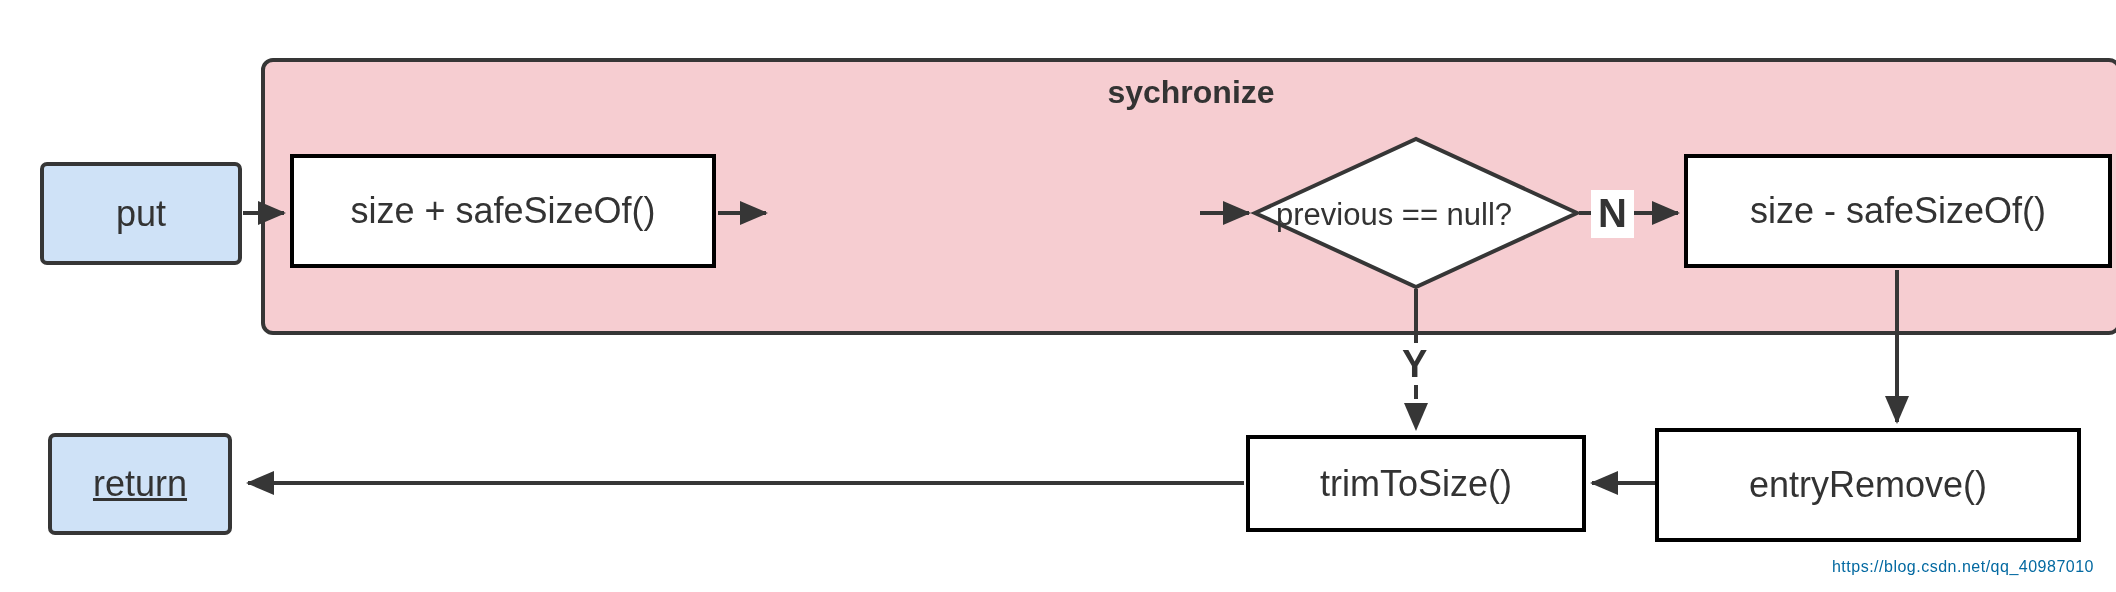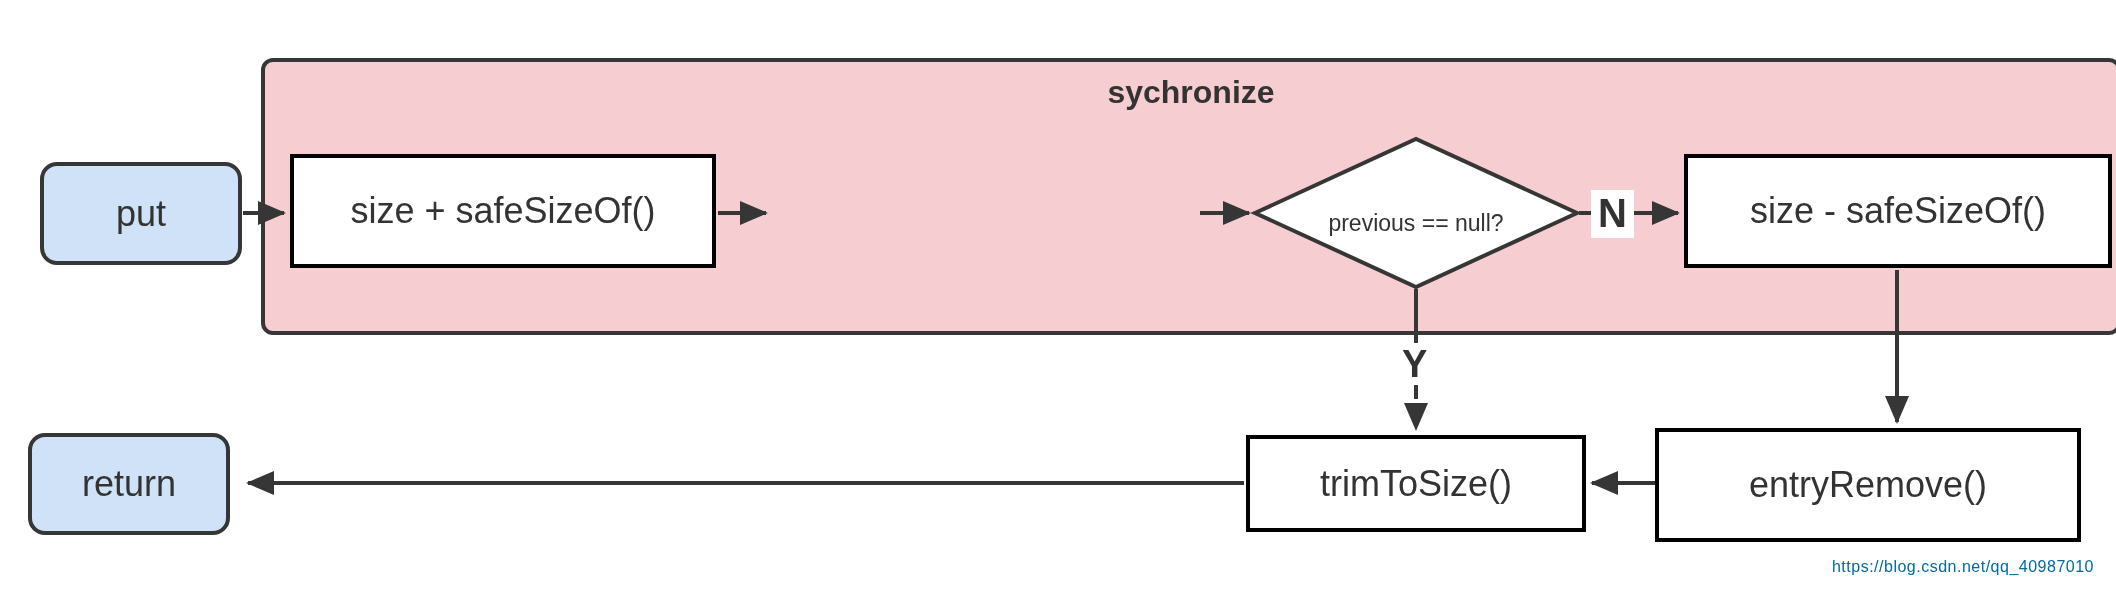--- a/index.html
+++ b/index.html
@@ -45,39 +45,38 @@
     align-items: center;
     justify-content: center;
     font-size: 36px;
     line-height: 1;
     color: #333333;
     white-space: nowrap;
   }
   .terminal {
     background: #CFE2F7;
     border: 4px solid #363636;
-    border-radius: 17px;
+    border-radius: 7px;
   }
   .process {
     background: #ffffff;
     border: 4px solid #000000;
   }
   .node-put    { left: 12px;   top: 162px; width: 202px; height: 103px; }
   .node-size-plus  { left: 262px;  top: 154px; width: 426px; height: 114px; }
   .node-map-put    { left: 744px;  top: 154px; width: 426px; height: 114px; }
   .node-size-minus { left: 1656px; top: 154px; width: 428px; height: 114px; }
   .node-trim   { left: 1218px; top: 435px; width: 340px; height: 97px; }
   .node-entry  { left: 1627px; top: 428px; width: 426px; height: 114px; }
-  .node-return { left: 0;   top: 433px; width: 202px; height: 102px; }
+  .node-return { left: 20px;   top: 433px; width: 184px; height: 102px; text-decoration: underline; }
   .decision-label {
     position: absolute;
-    left: 1248px; top: 212px;
+    left: 1248px; top: 199px;
     width: 280px;
-    text-align: center;
-    font-size: 23px;
+    font-size: 31px;
     line-height: 1;
     color: #333333;
     white-space: nowrap;
   }
   .edge-label {
     position: absolute;
     font-weight: 700;
     color: #333333;
     line-height: 1;
   }

